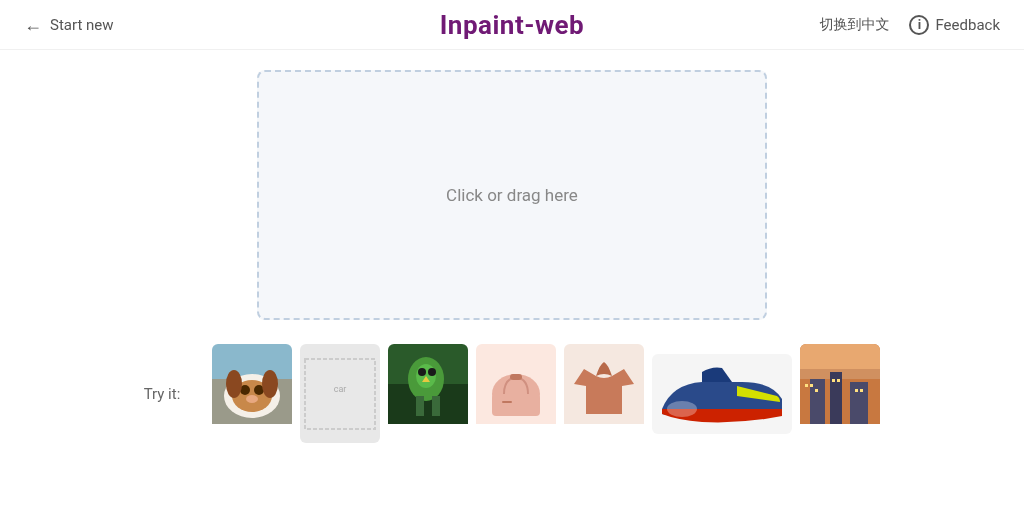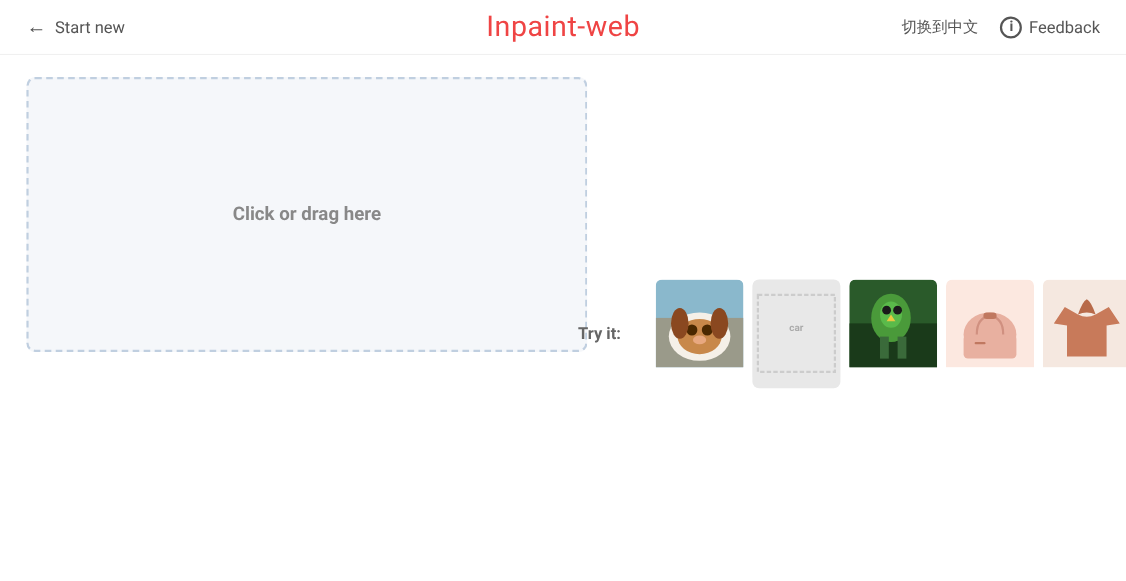--- a/index.html
+++ b/index.html
@@ -33,22 +33,22 @@
     }
     .header-left .arrow-icon {
       font-size: 18px;
       color: #555;
     }
     .header-title {
       position: absolute;
       left: 50%;
       transform: translateX(-50%);
       font-size: 26px;
-      font-weight: 400;
-      color: #ef4444;
+      font-weight: 700;
+      color: #701a75;
       letter-spacing: 0.5px;
     }
     .header-right {
       display: flex;
       align-items: center;
       gap: 20px;
       justify-content: center;
     }
     .lang-switch {
       font-size: 14px;
@@ -74,22 +74,23 @@
       font-size: 13px;
       font-weight: bold;
       color: #555;
       flex-shrink: 0;
     }
 
     
     .main {
       flex: 1;
       display: flex;
+      flex-direction: column;
+      align-items: center;
       padding: 20px 24px 16px;
-      font-weight: bold;
     }
 
     
     .upload-area {
       width: 510px;
       height: 250px;
       border: 2px dashed #c0cfe0;
       border-radius: 8px;
       background: #f5f7fa;
       display: flex;

